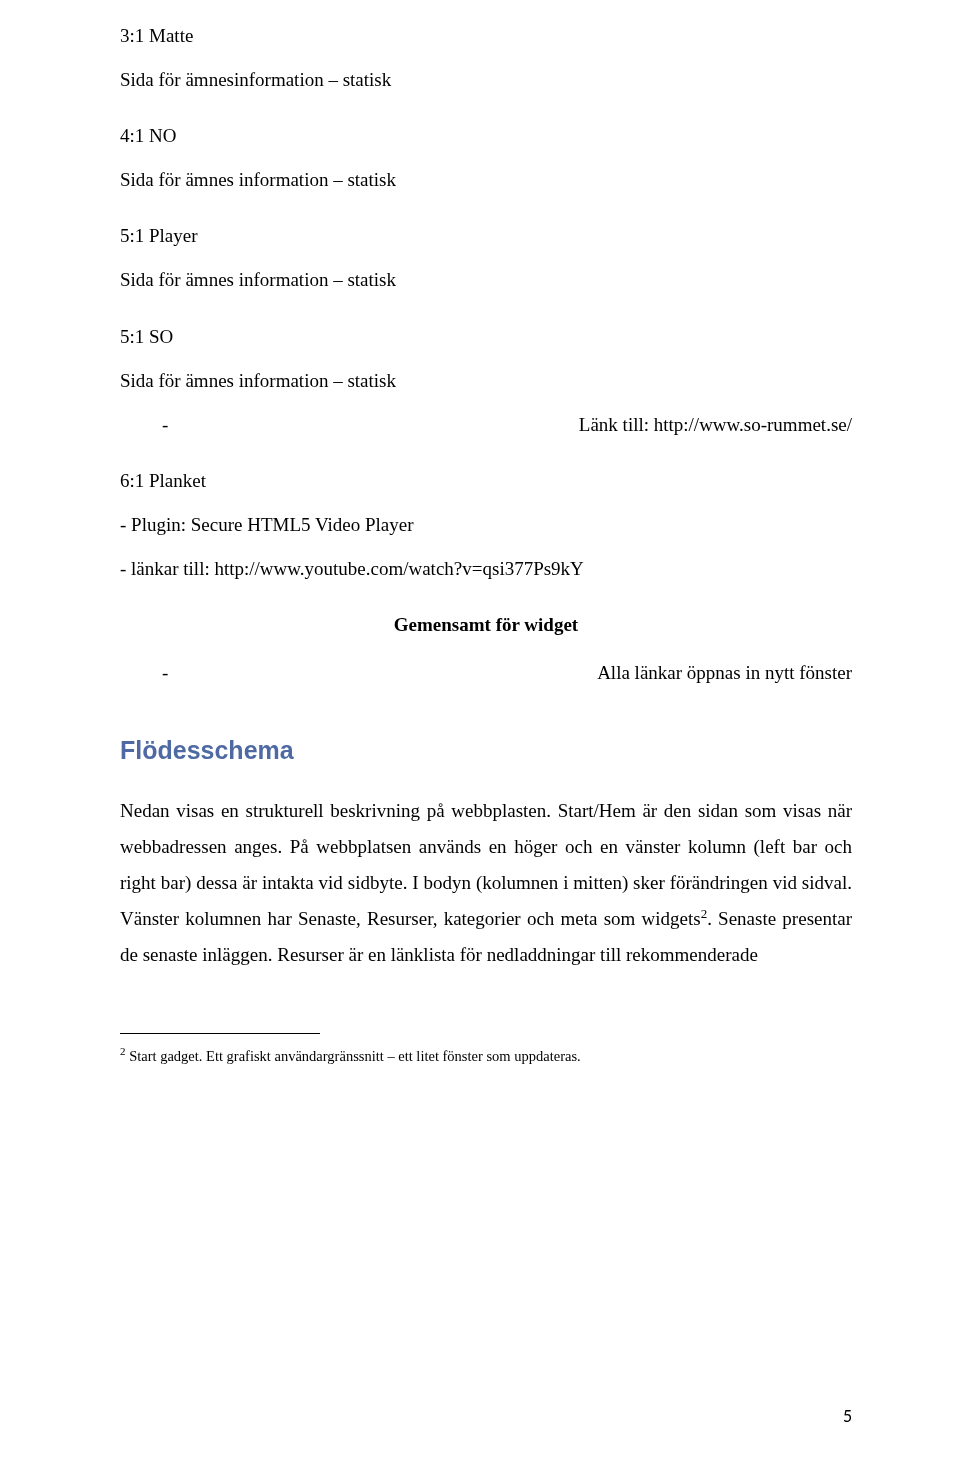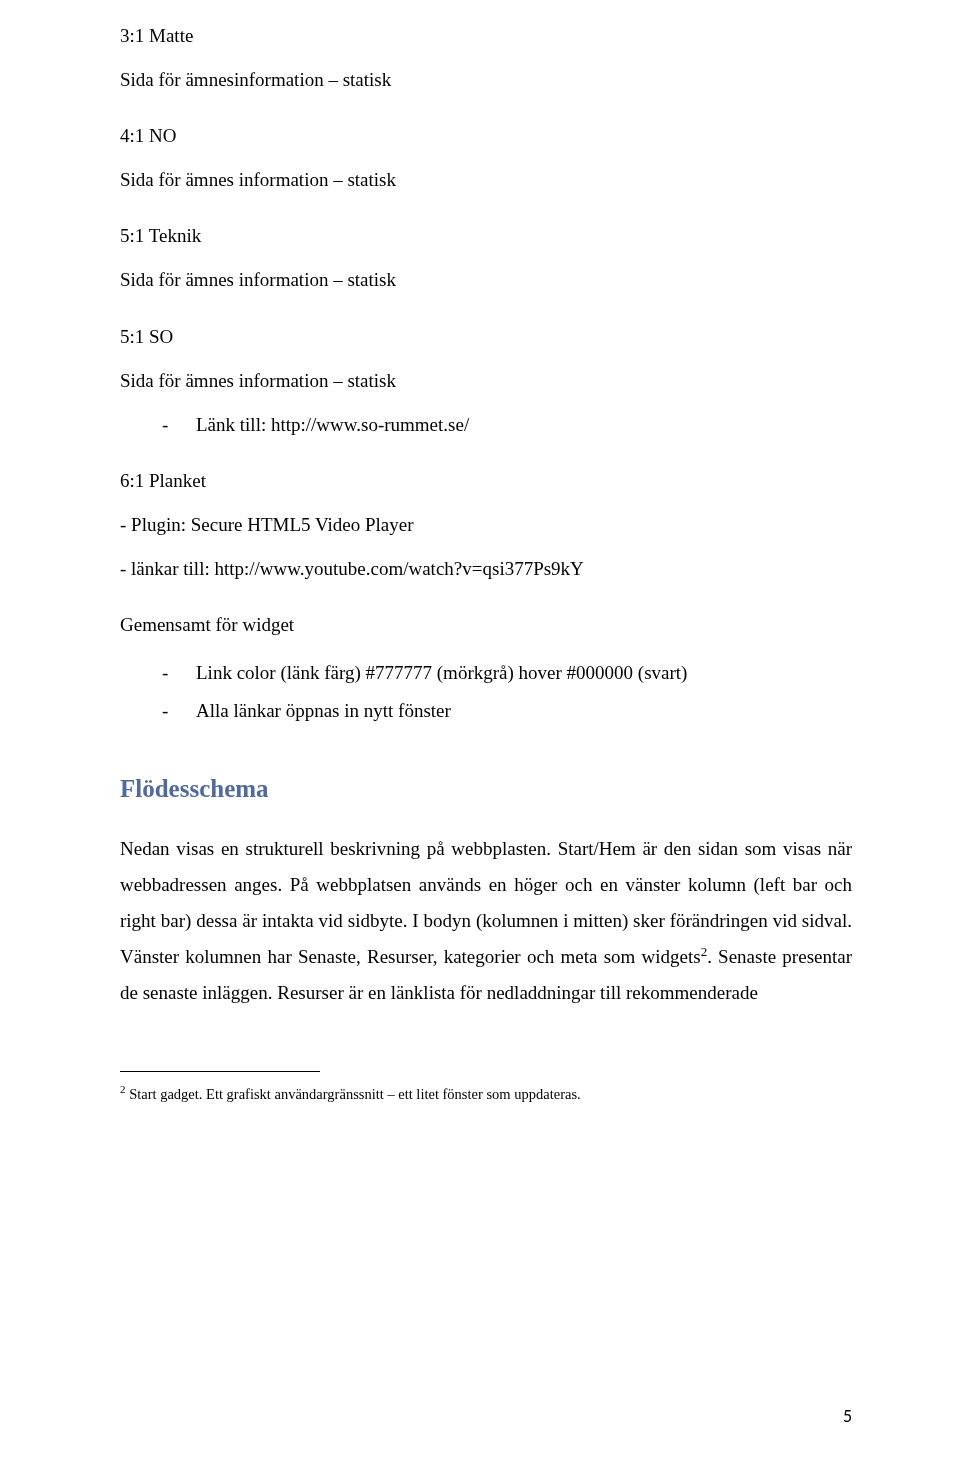--- a/index.html
+++ b/index.html
@@ -10,25 +10,25 @@
     width: 960px;
     min-height: 1457px;
     padding: 18px 108px 40px 120px;
     position: relative;
     font-size: 19px;
     line-height: 1.9;
   }
   .para { margin-bottom: 8px; }
   .block { margin-bottom: 20px; }
   .list-indent { padding-left: 42px; }
-  .list-item { position: relative; padding-left: 34px; margin-bottom: 2px; }
+  .list-item { position: relative; padding-left: 34px; margin-bottom: 2px; text-align: right; }
   .list-item::before { content: "-"; position: absolute; left: 0; }
-  .bold { font-weight: normal; }
+  .bold { font-weight: bold; text-align: center; }
   .h2 {
-    font-family: Liberation Serif, serif;
+    font-family: Liberation Sans, sans-serif;
     color: #4f6aa3;
     font-size: 25px;
     font-weight: bold;
     margin-top: 36px;
     margin-bottom: 18px;
   }
   .justify { text-align: justify; }
   .footnote-rule {
     border: none;
     border-top: 1px solid #000;
@@ -57,42 +57,41 @@
   <div class="para">3:1 Matte</div>
   <div class="para">Sida för ämnesinformation – statisk</div>
 </div>
 
 <div class="block">
   <div class="para">4:1 NO</div>
   <div class="para">Sida för ämnes information – statisk</div>
 </div>
 
 <div class="block">
-  <div class="para">5:1 Teknik</div>
+  <div class="para">5:1 Player</div>
   <div class="para">Sida för ämnes information – statisk</div>
 </div>
 
 <div class="block">
   <div class="para">5:1 SO</div>
   <div class="para">Sida för ämnes information – statisk</div>
   <div class="list-indent">
     <div class="list-item">Länk till: http://www.so-rummet.se/</div>
   </div>
 </div>
 
 <div class="block">
   <div class="para">6:1 Planket</div>
   <div class="para">- Plugin: Secure HTML5 Video Player</div>
   <div class="para">- länkar till: http://www.youtube.com/watch?v=qsi377Ps9kY</div>
 </div>
 
 <div class="block">
   <div class="para bold">Gemensamt för widget</div>
   <div class="list-indent" style="margin-top:12px">
-    <div class="list-item">Link color (länk färg) #777777 (mörkgrå) hover #000000 (svart)</div>
     <div class="list-item">Alla länkar öppnas in nytt fönster</div>
   </div>
 </div>
 
 <div class="h2">Flödesschema</div>
 
 <div class="para justify">
   <span>Nedan visas en strukturell beskrivning på webbplasten. Start/Hem är den sidan som visas när webbadressen anges. På webbplatsen används en höger och en vänster kolumn (left bar och right bar) dessa är intakta vid sidbyte.  I bodyn (kolumnen i mitten) sker förändringen vid sidval.  Vänster kolumnen har Senaste, Resurser, kategorier och meta som widgets</span><span class="super">2</span><span>. Senaste presentar de senaste inläggen. Resurser är en länklista för nedladdningar till rekommenderade</span>
 </div>
 

